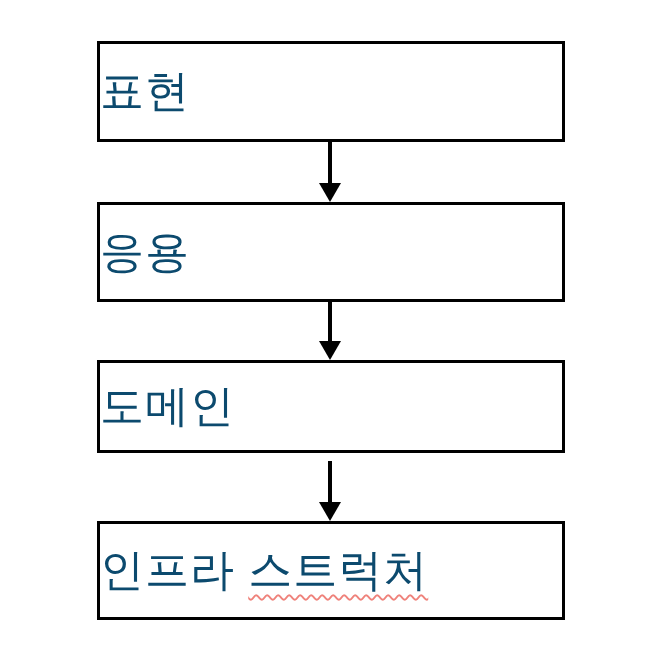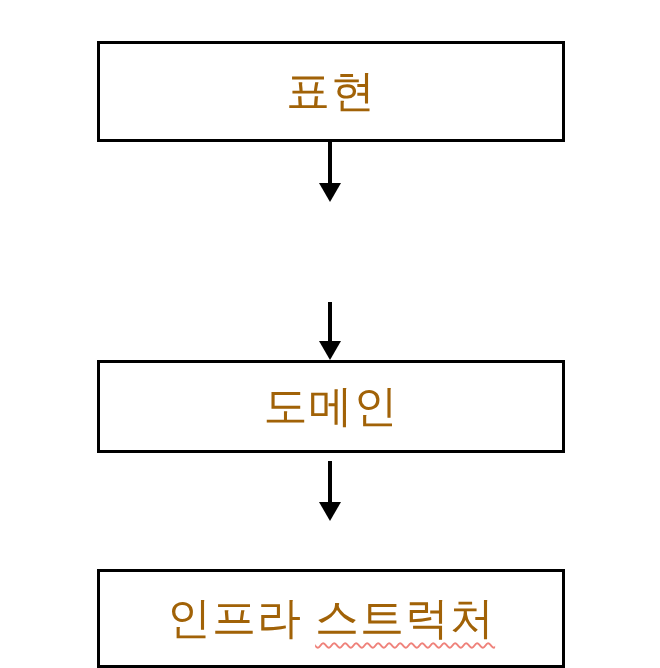--- a/index.html
+++ b/index.html
@@ -17,30 +17,29 @@
   }
   .flow-box {
     position: absolute;
     left: 97px;
     width: 468px;
     box-sizing: border-box;
     border: 3px solid #000000;
     background: #ffffff;
     display: flex;
     align-items: center;
-    justify-content: center;
     font-size: 44px;
-    color: #a16207;
+    color: #0c4a6e;
     white-space: pre;
     letter-spacing: 1px;
   }
   .box-1 { top: 41px;  height: 101px; }
   .box-2 { top: 202px; height: 100px; }
   .box-3 { top: 360px; height: 93px; }
-  .box-4 { top: 521px; height: 99px; margin-top: 48px;  }
+  .box-4 { top: 521px; height: 99px;  }
 
   .arrow {
     position: absolute;
     left: 319px;
     width: 22px;
   }
   .arrow-1 { top: 142px; height: 60px; }
   .arrow-2 { top: 302px; height: 58px; }
   .arrow-3 { top: 461px; height: 60px; }
   .arrow .stem {
@@ -78,20 +77,23 @@
 
   <div class="flow-box box-1">
     <span>표현</span>
   </div>
 
   <div class="arrow arrow-1">
     <div class="stem"></div>
     <div class="head"></div>
   </div>
 
+  <div class="flow-box box-2">
+    <span>응용</span>
+  </div>
 
   <div class="arrow arrow-2">
     <div class="stem"></div>
     <div class="head"></div>
   </div>
 
   <div class="flow-box box-3">
     <span>도메인</span>
   </div>
 

